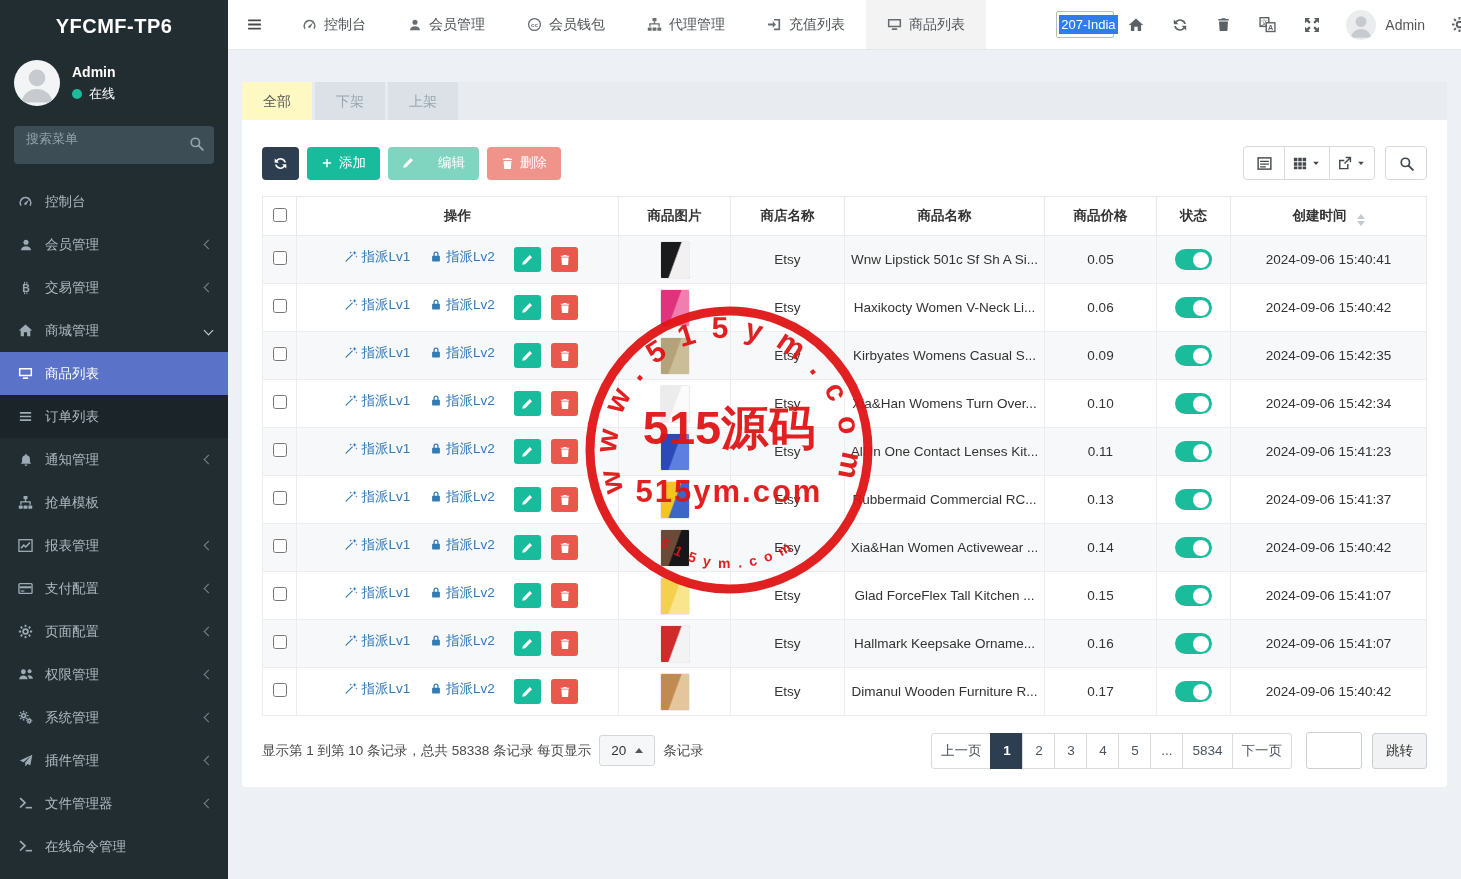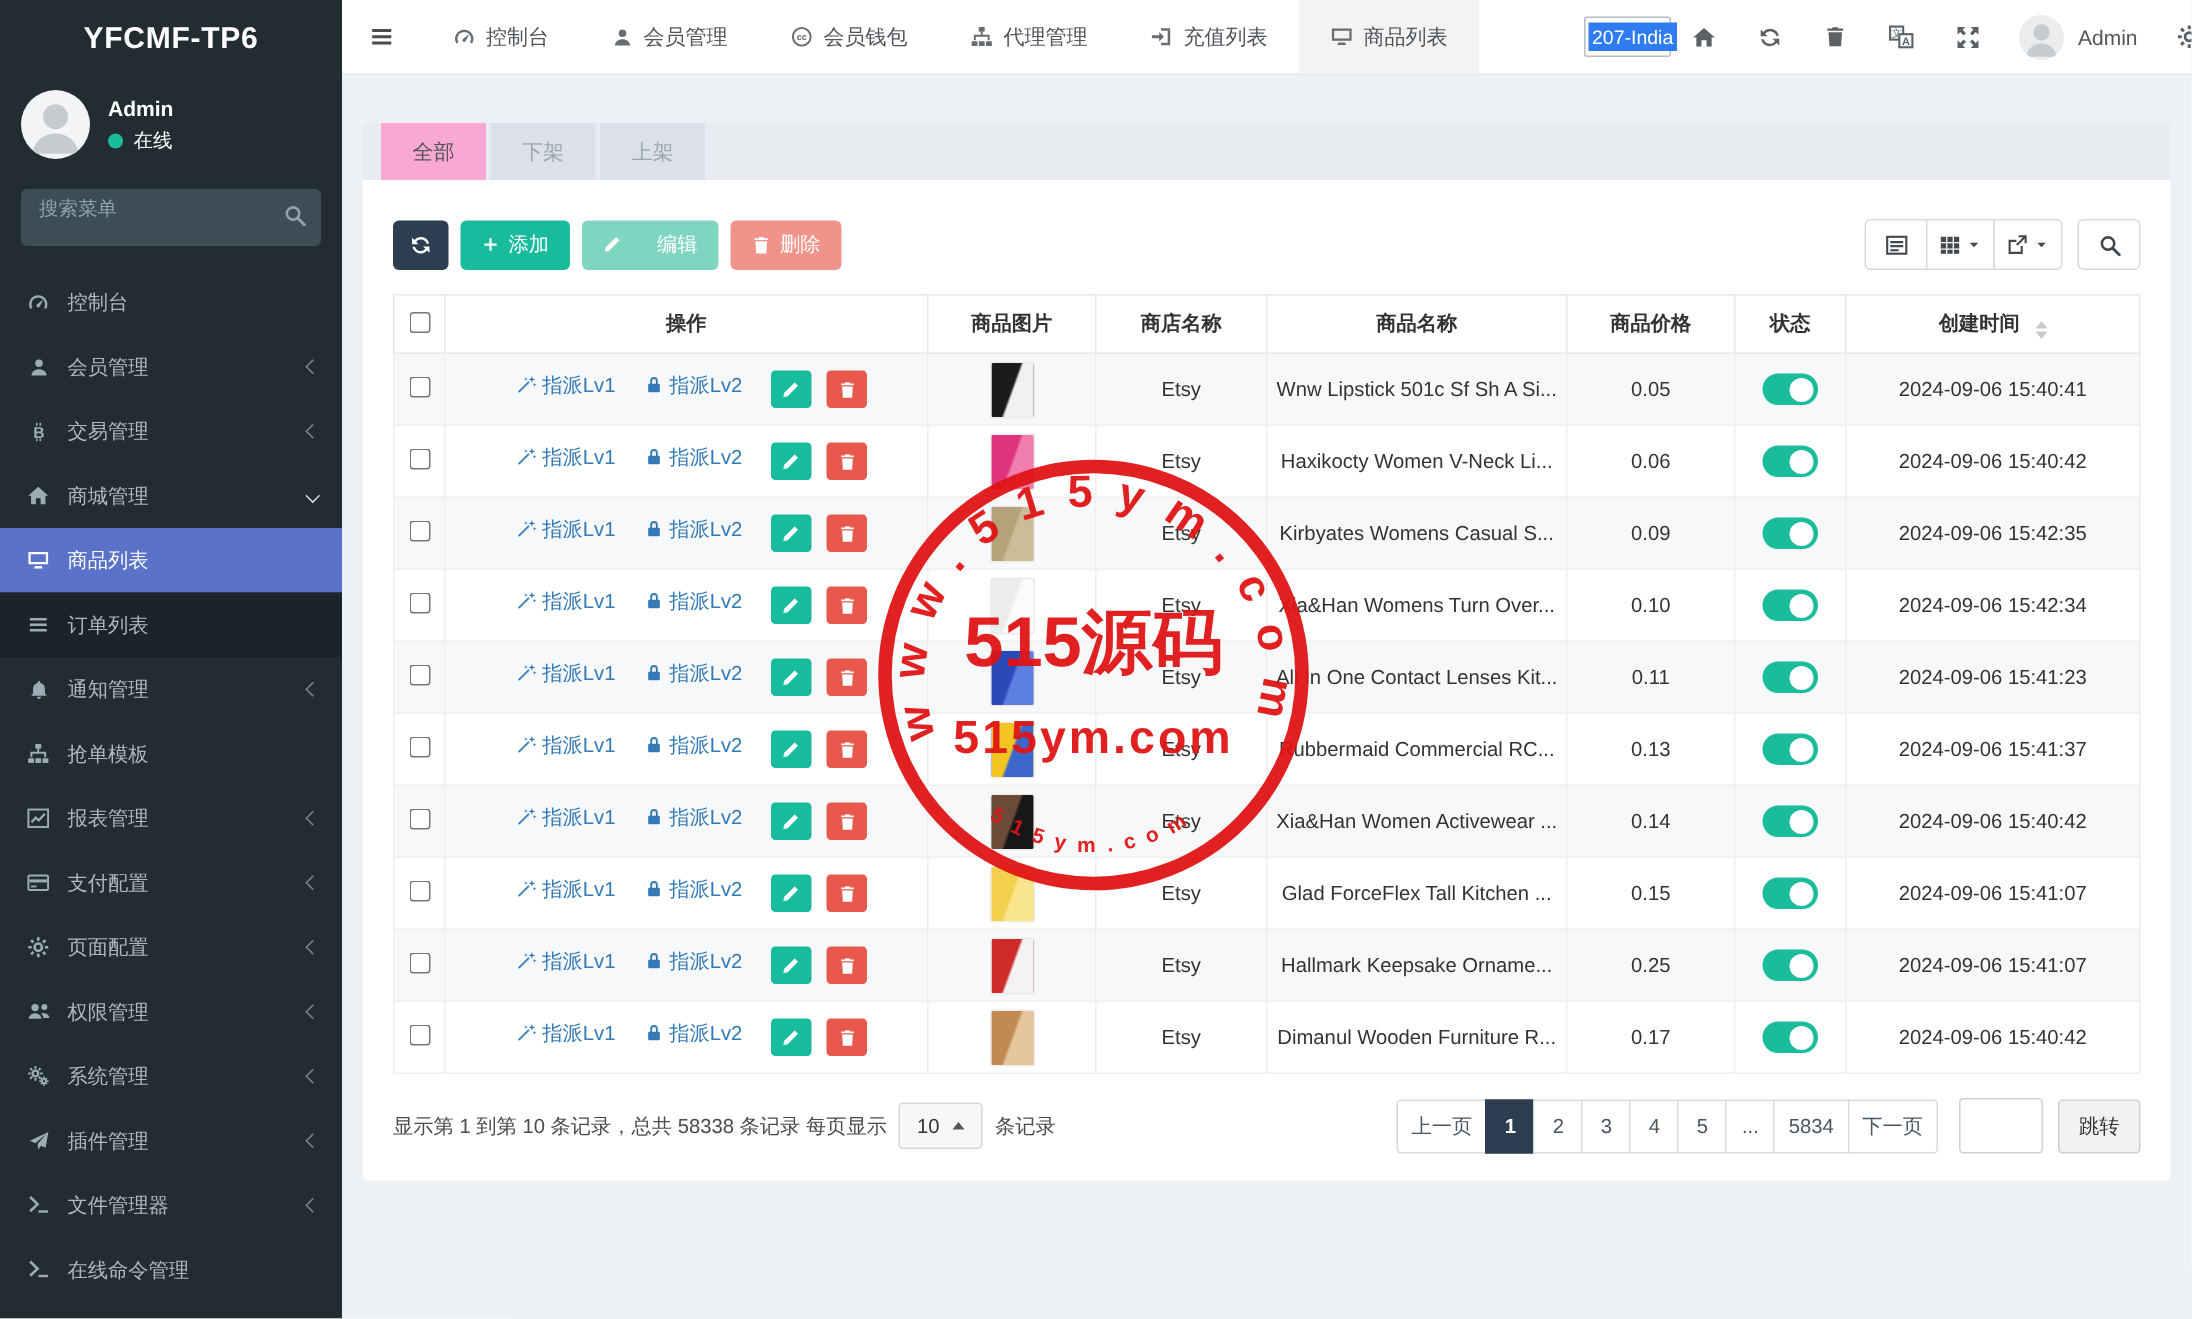--- a/index.html
+++ b/index.html
@@ -39,21 +39,21 @@
   .host-input .sel { background:#2e7cf0; color:#fff; font-size:13px; line-height:19px; padding:0 2px; white-space:nowrap; }
   .nav-ic { padding:0 14px; color:#5c6165; display:flex; align-items:center; height:100%; cursor:pointer; }
   .nav-user { display:flex; align-items:center; gap:9px; padding:0 12px; color:#555; font-size:14px; cursor:pointer; }
   .avatar-sm { width:30px; height:30px; border-radius:50%; background:#ebecee; overflow:hidden; flex:none; }
   .nav-ic.edge { padding-right:0; margin-right:-7px; }
 
   
   .content { position:absolute; left:228px; top:50px; right:0; bottom:0; background:#edf0f4; padding:32px 14px 0; overflow:hidden; }
   .tabs { display:flex; background:#e8ecf0; }
   .tab { height:38px; line-height:38px; padding:0 21px; background:#dbe1e7; color:#9ba6b0; font-size:14px; margin-right:3px; cursor:pointer; }
-  .tab.active { background:#f9a8d4; color:#555;margin-left:12px; }
+  .tab.active { background:#fef9c3; color:#555; }
   .card { background:#fff; padding:26px 20px 18px; border-radius:0 0 3px 3px; min-height:648px; }
 
   .toolbar { display:flex; align-items:center; margin-bottom:16px; }
   .btn { height:33px; border:none; border-radius:4px; color:#fff; font-size:13.5px; display:inline-flex; align-items:center; gap:6px; padding:0 14px; cursor:pointer; font-family:inherit; }
   .btn .svgicon { display:flex; }
   .btn-refresh { width:37px; padding:0; justify-content:center; background:#2c3e50; }
   .btn-add { background:#18bc9c; margin-left:8px; }
   .btn-edit { background:#7fd5bf; margin-left:8px;gap:24px; }
   .btn-del { background:#f0938b; margin-left:8px;text-align:center; }
   .tool-right { margin-left:auto; display:flex; align-items:center; }
@@ -848,21 +848,21 @@
               </button>
       <button class="btn-mini mini-del">
                 <span class="svgicon"><svg viewBox="0 0 16 16" width="12" height="12" fill="currentColor">
                     <path d="M6.2 1.2h3.6l.5 1H13.6v1.5H2.4V2.2h3.3zM3.2 4.8h9.6l-.7 10H3.9z"></path>
                   </svg></span>
               </button>
     </td>
     <td><span class="thumb" title="santa ornament" style="background: linear-gradient(110deg, rgb(207, 43, 43) 48%, rgb(243, 243, 243) 52%);"></span></td>
     <td class="cell-store">Etsy</td>
     <td class="cell-name">Hallmark Keepsake Orname...</td>
-    <td class="cell-price">0.25</td>
+    <td class="cell-price">0.16</td>
     <td><span class="toggle"></span></td>
     <td class="cell-date">2024-09-06 15:41:07</td>
   </tr>
           <tr>
     <td><input type="checkbox" style=""></td>
     <td>
       <a class="op-link">
                 <span class="svgicon">
                   <svg viewBox="0 0 16 16" width="13" height="13" fill="currentColor">
                     <path d="M1.4 14.6 9.9 6.1l-1-1-8.5 8.5z"></path>
@@ -897,21 +897,21 @@
     <td><span class="toggle"></span></td>
     <td class="cell-date">2024-09-06 15:40:42</td>
   </tr>
         </tbody>
     </table>
 
     <div class="table-footer">
       <div class="info">
         <span>显示第 1 到第 10 条记录，总共 58338 条记录 每页显示</span>
         <span class="pagesize">
-            <span>10</span>
+            <span>20</span>
             <span class="caret-up-sm"></span>
           </span>
         <span>条记录</span>
       </div>
       <div class="pager">
         <div class="pages" id="pages">
             <div class="page">上一页</div>
             <div class="page active">1</div>
             <div class="page">2</div>
             <div class="page">3</div>

